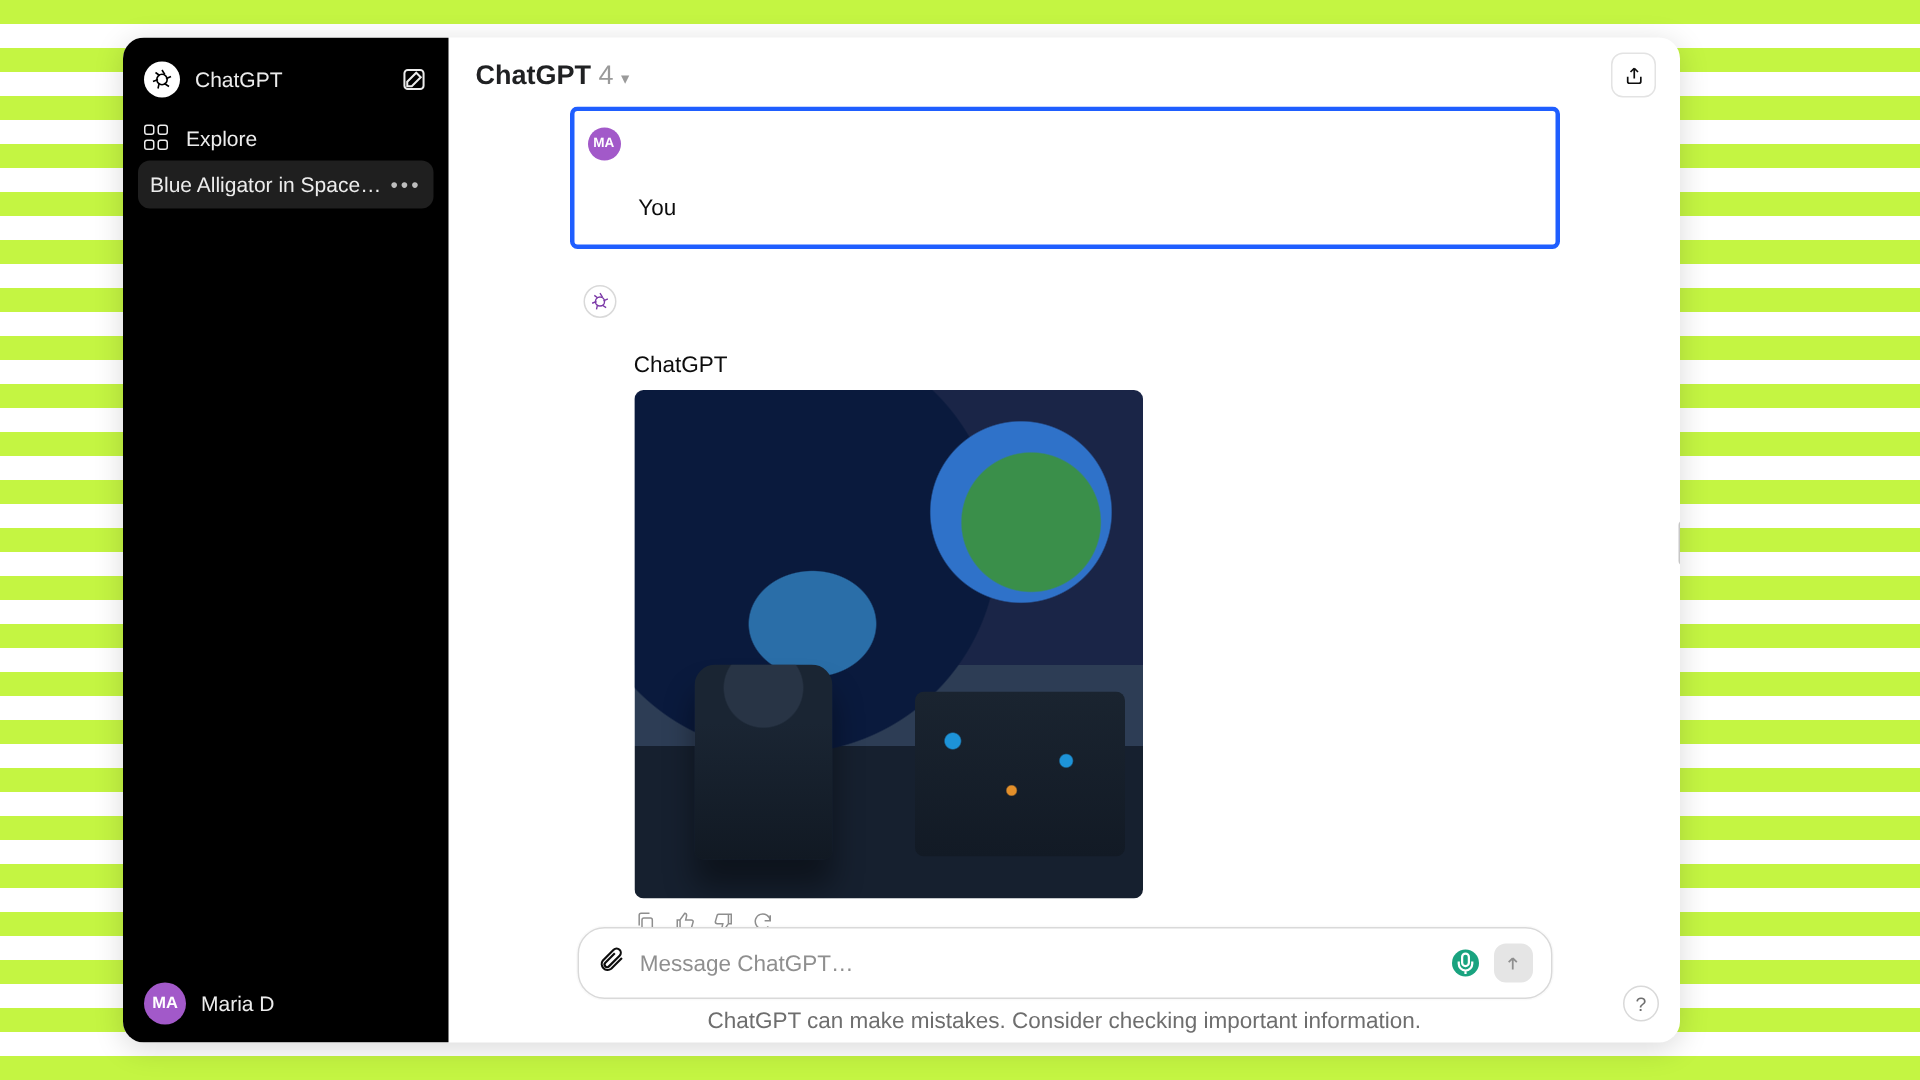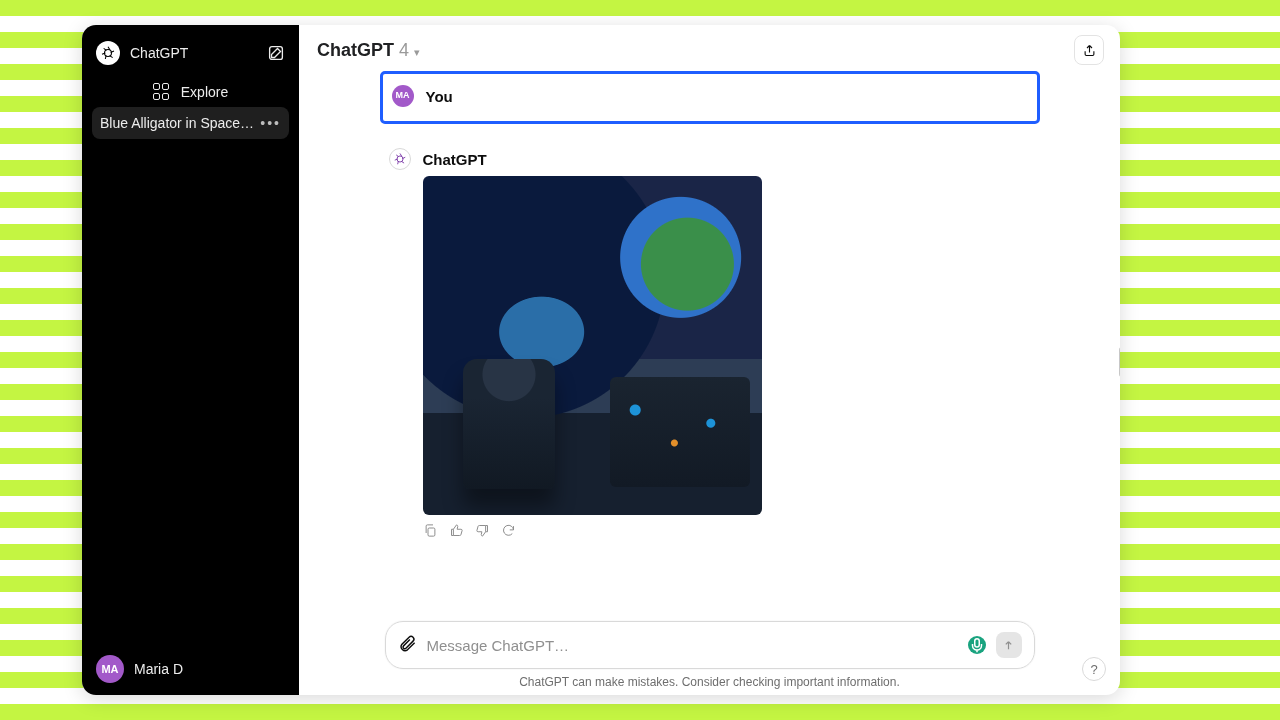--- a/index.html
+++ b/index.html
@@ -8,21 +8,21 @@
   .app-window {
     position:absolute;
     left:82px; top:25px; width:1038px; height:670px;
     background:#fff; border-radius:14px; overflow:hidden;
     box-shadow:0 4px 20px rgba(0,0,0,.15);
     display:flex;
   }
   
   .sidebar { width:217px; background:#000; color:#ececec; display:flex; flex-direction:column; font-size:14px; }
   .sb-top { padding:10px 10px 0 10px; }
-  .sb-row { display:flex; align-items:center; gap:10px; padding:6px 4px; border-radius:8px;justify-content:center; }
+  .sb-row { display:flex; align-items:center; gap:10px; padding:6px 4px; border-radius:8px; }
   .logo-circ { width:24px; height:24px; border-radius:50%; background:#fff; display:flex; align-items:center; justify-content:center; }
   .logo-circ svg { width:16px; height:16px; }
   .sb-title-row { justify-content:space-between; }
   .sb-title-left { display:flex; align-items:center; gap:10px; }
   .newchat-ic { width:18px; height:18px; color:#ececec; cursor:pointer; }
   .explore-ic { width:18px; height:18px; display:flex; flex-wrap:wrap; gap:2px; }
   .explore-ic span { width:7px; height:7px; border:1.5px solid #ececec; border-radius:2px; }
   .sb-section-label { font-size:12px; color:#8e8e8e; padding:14px 6px 4px; }
   .chat-item { display:flex; align-items:center; justify-content:space-between; padding:8px 8px; border-radius:8px; background:#1f1f1f; }
   .chat-item-title { white-space:nowrap; overflow:hidden; text-overflow:ellipsis; font-size:14px; }
@@ -41,21 +41,21 @@
   .share-btn svg { width:15px; height:15px; }
   .chat-scroll { flex:1; overflow:hidden; padding:0 0 0 0; position:relative; }
   .chat-col { margin:0 auto; width:660px; }
   .msg { display:flex; gap:12px; padding:14px 30px 12px 30px; font-size:15px; line-height:1.55; color:#0d0d0d; }
   .msg.user { border:3px solid #1f5eff; border-radius:5px; margin:0 0 10px 0; padding:11px 27px 11px 9px; }
   .msg-av { width:22px; height:22px; border-radius:50%; flex-shrink:0; display:flex; align-items:center; justify-content:center; font-size:9px; font-weight:600; color:#fff; }
   .av-user { background:#a259c9; }
   .av-gpt  { background:#fff; border:1px solid #d9d9d9; }
   .av-gpt svg { width:14px; height:14px; }
   .msg-body { flex:1; }
-  .msg-sender { font-weight:700; margin-bottom:2px; }
+  .msg-sender { font-weight:400; margin-bottom:2px;margin-top:42px; }
   .gen-image {
     width:339px; height:339px; border-radius:6px; margin:4px 0 8px 0;
     background:
       radial-gradient(circle at 78% 26%, #3a8f4a 0 46px, transparent 47px),
       radial-gradient(circle at 76% 24%, #2f72c9 0 60px, transparent 61px),
       radial-gradient(ellipse at 35% 46%, #2a6ea8 0 42px, transparent 43px),
       radial-gradient(circle at 30% 30%, #0a1a3d 0 140px, transparent 141px),
       linear-gradient(to bottom,#1a2547 0 54%, #2d3d55 54% 70%, #16202f 70% 100%);
     position:relative; overflow:hidden;
   }
@@ -89,21 +89,21 @@
     display:flex; align-items:center; gap:10px; padding:10px 12px;
     box-shadow:0 0 0 1px rgba(0,0,0,.02);
   }
   .composer input { flex:1; border:none; outline:none; font-size:15px; color:#3b82f6; }
   .composer input::placeholder { color:#8f8f8f; }
   .attach-ic svg, .mic-circ svg { width:19px; height:19px; }
   .attach-ic { color:#0d0d0d; cursor:pointer; }
   .mic-circ { width:18px; height:18px; border-radius:50%; background:#19a37f; display:flex; align-items:center; justify-content:center; }
   .send-btn { width:26px; height:26px; border-radius:8px; background:#e5e5e5; display:flex; align-items:center; justify-content:center; cursor:pointer; }
   .send-btn svg { width:13px; height:13px; stroke:#8f8f8f; }
-  .footnote { text-align:center; font-size:12px; color:#6e6e6e; padding:6px 0 4px; }
+  .footnote { text-align:center; font-size:15px; color:#6e6e6e; padding:6px 0 4px; }
   .help-fab {
     position:absolute; right:14px; bottom:14px;
     width:24px; height:24px; border:1px solid #d9d9d9; border-radius:50%;
     display:flex; align-items:center; justify-content:center;
     font-size:13px; color:#6e6e6e; cursor:pointer; background:#fff;
   }
   .resize-handle { position:absolute; right:-5px; top:322px; width:6px; height:30px; background:#c7c7c7; border-radius:3px; }
 </style>
 </head>
 <body>

